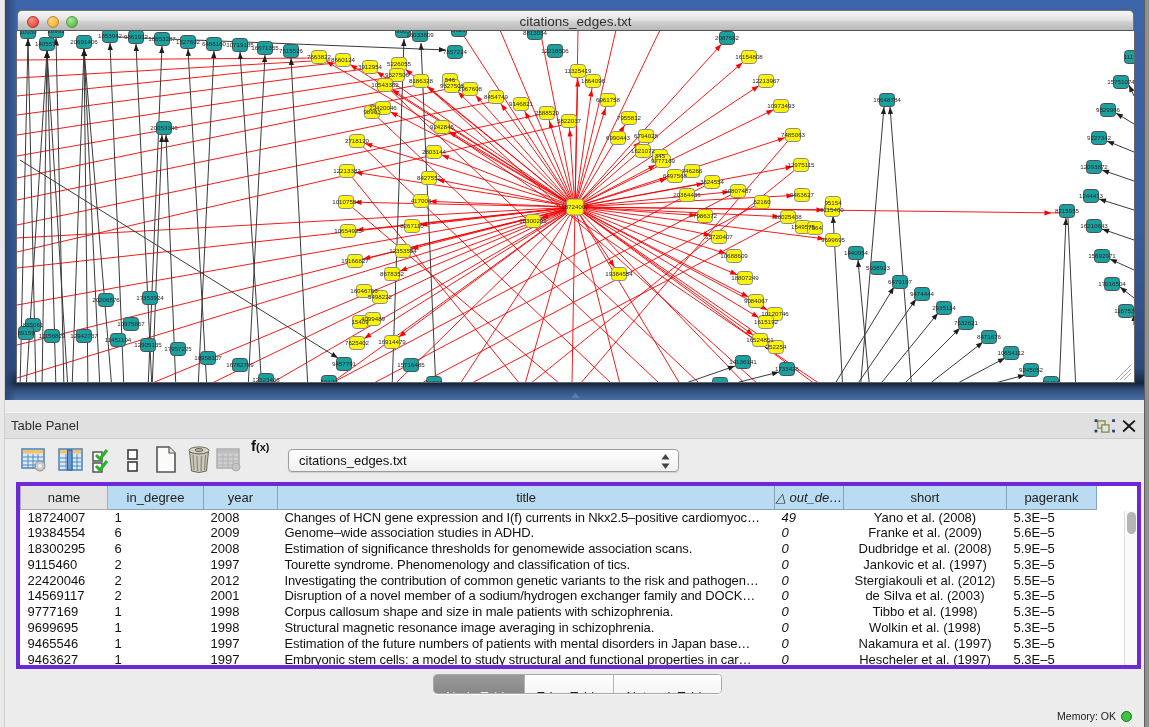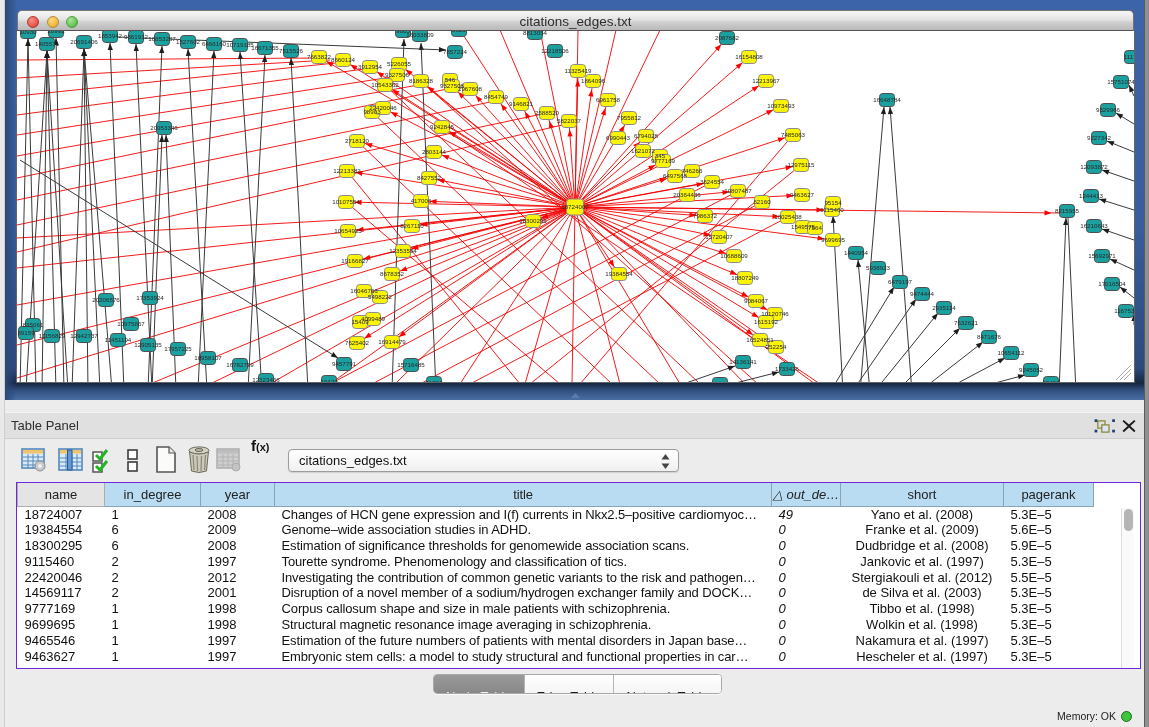--- a/index.html
+++ b/index.html
@@ -18,21 +18,21 @@
 #title { position:absolute; width:100%; text-align:center; top:3px; font-size:13.5px; color:#2d2d2d; }
 #canvasframe { position:absolute; left:16px; top:31px; width:1119px; height:352px; background:#fff; border:1px solid #666; border-top:none; }
 
 #panel { position:absolute; left:5px; top:400px; width:1139px; height:327px; background:#ececec; }
 #panelbar { position:absolute; left:0; top:12px; width:1139px; height:27px; background:#e0e0e0;
   border-top:1px solid #f4f4f4; border-bottom:1px solid #cdcdcd; }
 #panelbar span { position:absolute; left:6px; top:5px; font-size:13px; color:#2f2f2f; }
 #toolrow { position:absolute; left:0; top:30px; width:1139px; height:45px; }
 #combo { position:absolute; left:283px; top:19px; width:391px; height:23px; border:1px solid #9c9c9c; border-radius:4px;
   background:linear-gradient(180deg,#fff, #f0f0f0); font-size:13px; color:#111; line-height:21px; padding-left:10px; box-shadow:0 1px 1px rgba(0,0,0,0.12);}
-#tablewrap { position:absolute; left:11px; top:82px; width:1125px; height:187px; background:#fff; border:1px solid #6d28d9; overflow:hidden; }
+#tablewrap { position:absolute; left:11px; top:82px; width:1125px; height:187px; background:#fff; border:4px solid #6d28d9; overflow:hidden; }
 table { border-collapse:collapse; table-layout:fixed; width:1076px; font-size:13px; }
 th { background:#b9dcf2; border:1px solid #89a4b5; border-top:none; font-weight:normal; height:23px; font-size:13px; color:#222; }
 th.c1 { background:#e4e4e4; border-color:#adadad; }
 td { height:15.8px; padding:0 7px; white-space:nowrap; overflow:hidden; color:#111; }
 .c1 { width:87px; } .c2 { width:96px; } .c3 { width:74px; } .c4 { width:497px; letter-spacing:-0.12px; }
 .c5 { width:69px;font-style:italic; } .c6 { width:163px; text-align:center; } .c7 { width:90px; }
 #scrollb { position:absolute; left:1104px; top:25px; width:13px; height:160px; background:#fafafa; border-left:1px solid #ddd; }
 #thumb { position:absolute; left:2px; top:1px; width:9px; height:22px; background:#b5b5b5; border-radius:5px; }
 
 #tabs { position:absolute; left:428px; top:274px; height:20px; display:flex; border:1px solid #a8a8a8; border-radius:4px; overflow:hidden; background:#fff; box-shadow:0 1px 0 rgba(255,255,255,.7);}

